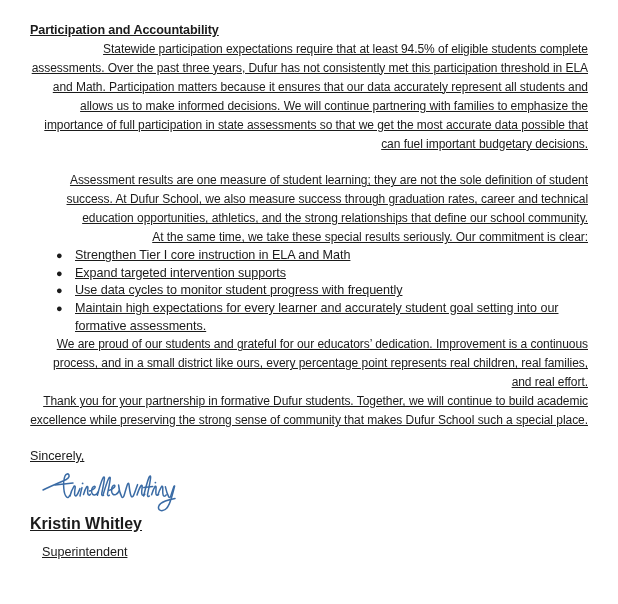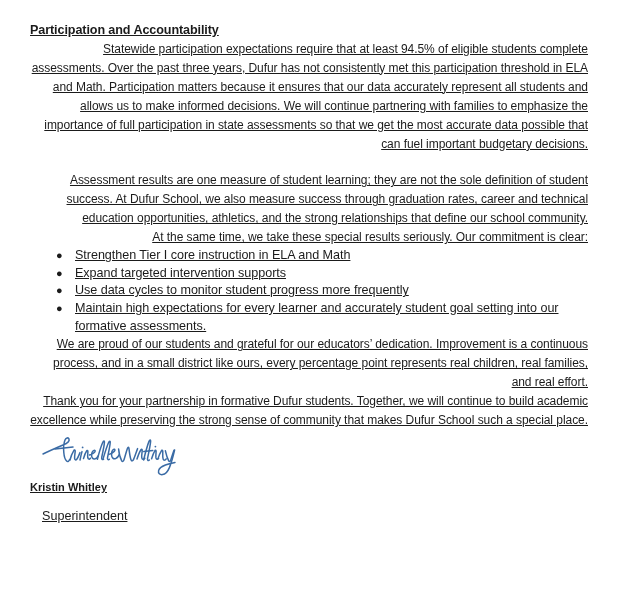--- a/index.html
+++ b/index.html
@@ -73,21 +73,21 @@
     padding-top: 18px;
   }
 
   .signature-wrap {
     height: 46px;
     padding-top: 3px;
     padding-left: 9px;
   }
 
   .sig-name {
-    font-size: 11px;
+    font-size: 16px;
     line-height: 17.2px;
     font-weight: bold;
     margin: 0;
   }
 
   .sig-line {
     font-size: 12.6px;
     line-height: 17.2px;
     margin: 12px;
   }
@@ -110,31 +110,32 @@
     <li>
       <span class="bullet-mark">●</span>
       <span>Strengthen Tier I core instruction in ELA and Math</span>
     </li>
     <li>
       <span class="bullet-mark">●</span>
       <span>Expand targeted intervention supports</span>
     </li>
     <li>
       <span class="bullet-mark">●</span>
-      <span>Use data cycles to monitor student progress more frequently</span>
+      <span>Use data cycles to monitor student progress with frequently</span>
     </li>
     <li>
       <span class="bullet-mark">●</span>
       <span>Maintain high expectations for every learner and accurately student goal setting into our formative assessments.</span>
     </li>
   </ul>
 
   <p class="para">We are proud of our students and grateful for our educators’ dedication. Improvement is a continuous process, and in a small district like ours, every percentage point represents real children, real families, and real effort.</p>
   <p class="para">Thank you for your partnership in formative Dufur students. Together, we will continue to build academic excellence while preserving the strong sense of community that makes Dufur School such a special place.</p>
 
+  <p class="sincerely">Sincerely,</p>
 
   <div class="signature-wrap">
     <svg width="150" height="44" viewBox="0 0 150 44" xmlns="http://www.w3.org/2000/svg" aria-hidden="true">
       <g fill="none" stroke="#3a6ba5" stroke-width="1.5" stroke-linecap="round" stroke-linejoin="round">
         <path d="M4 21 C10 18, 17 15, 24 12 C28 10.5, 31 9, 30 6 C29.4 4.2, 27 4.6, 26 7 C24.6 10.4, 24.4 15, 24.8 19.5 C25.1 23.2, 26 26.5, 27.6 28 C28.8 29.1, 30 28.2, 30.6 26.5"></path>
         <path d="M16 16 L34 14"></path>
         <path d="M31 27 C32 23, 33.6 19.5, 34.8 17.6 C35.6 16.4, 36.4 17, 36.2 18.6 C36 20.4, 35.4 23.4, 35.6 25.4 C35.8 27 36.8 27.4, 37.8 26.2 C39 24.8, 40 22, 41 19.6"></path>
         <path d="M41 27 C41.6 24, 42.4 20.6, 43 18.6"></path>
         <circle cx="43.6" cy="14.4" r="0.9" fill="#3a6ba5" stroke="none"></circle>
         <path d="M44.5 25.6 C45.4 22.4, 46.6 19.4, 47.6 18 C48.4 17, 49 17.6, 48.9 19 C48.8 20.6, 48.4 23, 48.8 24.8 C49.2 26.4, 50.4 26.6, 51.4 25.2"></path>

